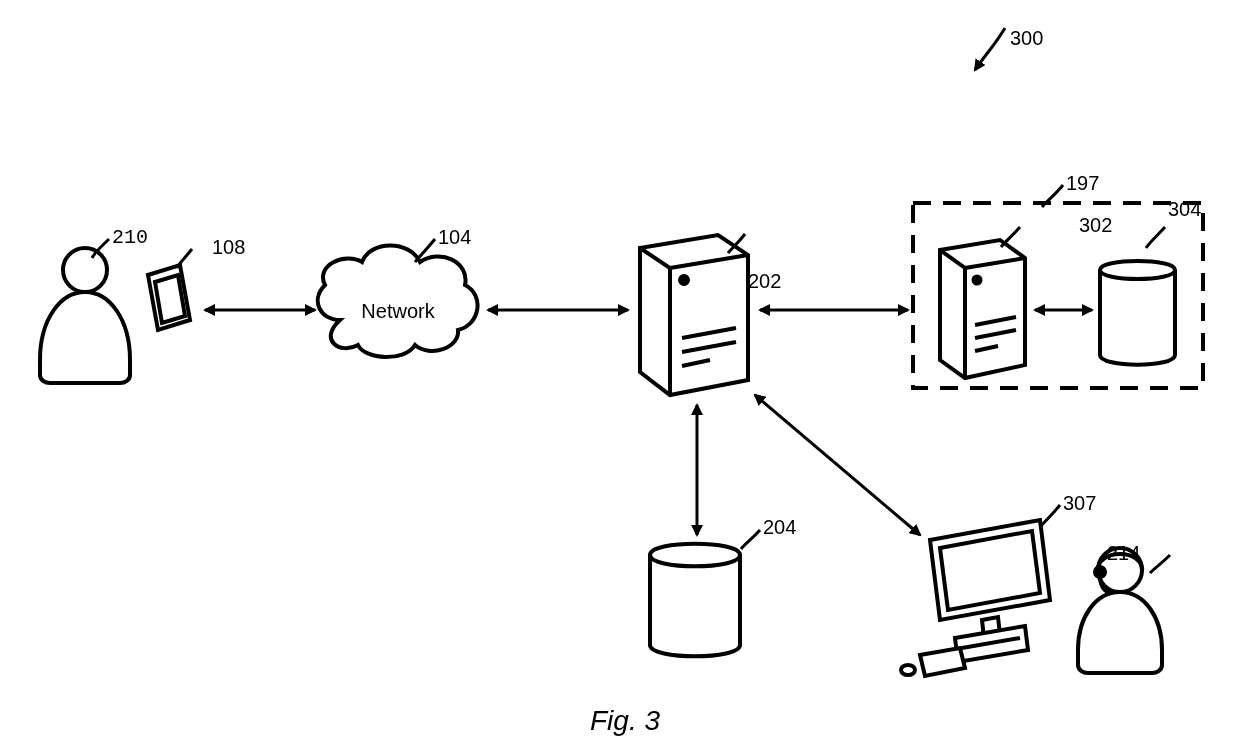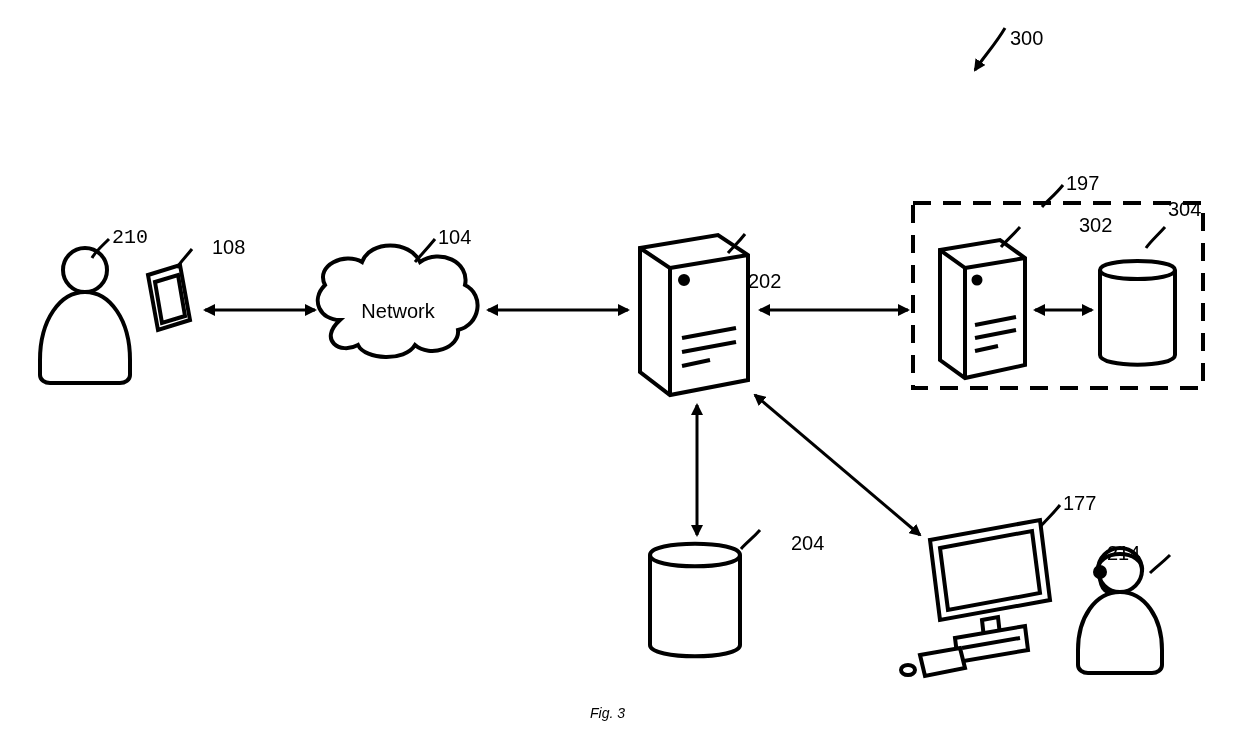--- a/index.html
+++ b/index.html
@@ -16,21 +16,21 @@
     width: 1240px;
     height: 751px;
   }
   .label {
     position: absolute;
     font-size: 20px;
     white-space: nowrap;
   }
   .caption {
     position: absolute;
-    font-size: 14px;
+    font-size: 28px;
     font-style: italic;
     white-space: nowrap;
   }
   .cloud-text {
     font-size: 20px;
   }
   svg { position: absolute; left: 0; top: 0; }
 </style>
 </head>
 <body>
@@ -176,19 +176,19 @@
   </svg>
 
   <div class="label" style="left:1010px; top:10px;margin-top:17px;">300</div>
   <div class="label" style="left:112px; top:226px;font-family:Liberation Mono, monospace;">210</div>
   <div class="label" style="left:212px; top:236px;">108</div>
   <div class="label" style="left:438px; top:226px;">104</div>
   <div class="label" style="left:748px; top:222px;margin-top:48px;">202</div>
   <div class="label" style="left:1066px; top:172px;">197</div>
   <div class="label" style="left:1079px; top:214px;">302</div>
   <div class="label" style="left:1168px; top:198px;">304</div>
-  <div class="label" style="left:763px; top:532px;margin-left:28px;">204</div>
-  <div class="label" style="left:1063px; top:492px;">177</div>
+  <div class="label" style="left:763px; top:516px;">204</div>
+  <div class="label" style="left:1063px; top:492px;">307</div>
   <div class="label" style="left:1107px; top:542px;">214</div>
 
   <div class="caption" style="left:590px; top:705px;">Fig. 3</div>
 
 </div>
 
 </body></html>

